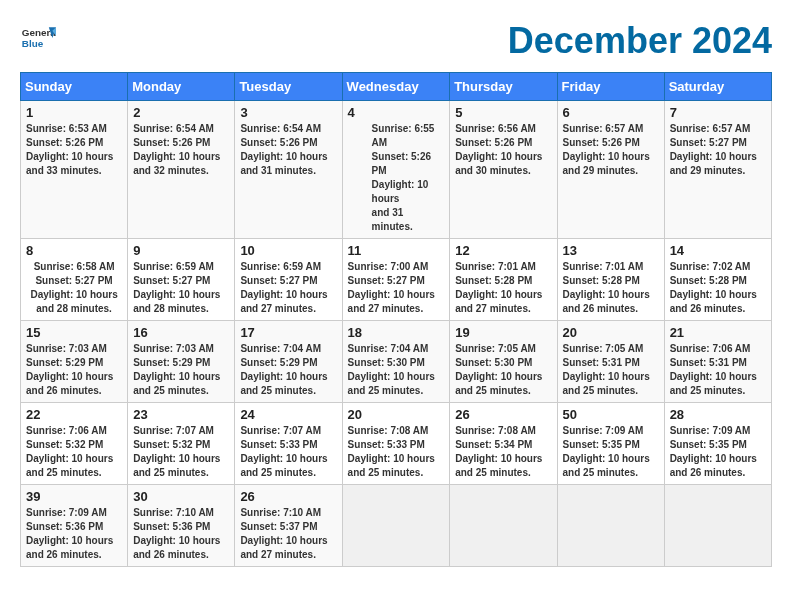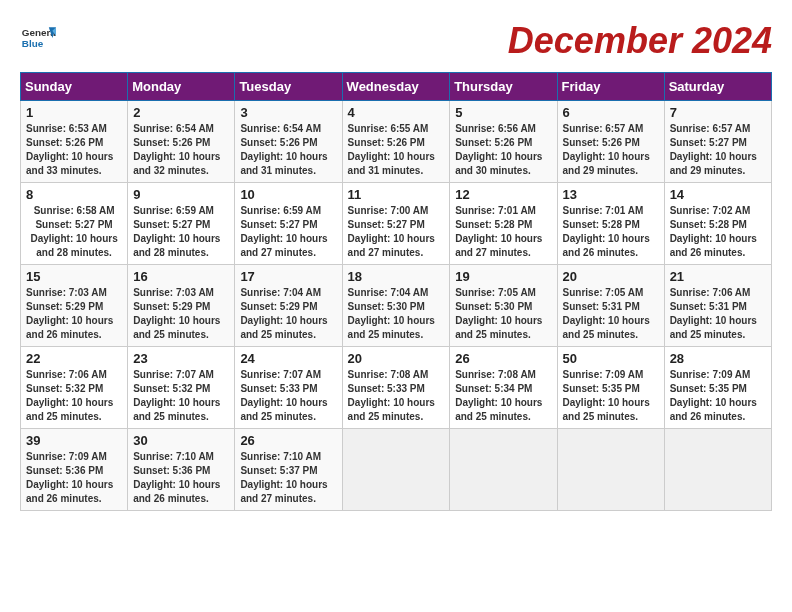--- a/index.html
+++ b/index.html
@@ -24,34 +24,33 @@
     .logo-icon {
       width: 36px;
       height: 36px;
     }
     .title-block {
       text-align: right;
     }
     .month-title {
       font-size: 36px;
       font-weight: bold;
-      color: #b91c1c;
-      font-style: italic;
+      color: #0369a1;
     }
     .location {
       font-size: 14px;
       color: #555;
     }
     .calendar {
       width: 100%;
       border-collapse: collapse;
       font-size: 11px;
     }
     .calendar thead th {
-      background-color: #701a75;
+      background-color: #3b82f6;
       color: #fff;
       padding: 6px 4px;
       font-size: 13px;
       font-weight: bold;
       text-align: left;
       border: 1px solid #1a6faf;
     }
     .calendar tbody td {
       border: 1px solid #ccc;
       vertical-align: top;
@@ -130,21 +129,21 @@
         </td>
         <td>
           <span class="day-num">3</span>
           <div class="day-info" style="white-space: pre-line;">Sunrise: 6:54 AM
 Sunset: 5:26 PM
 Daylight: 10 hours
 and 31 minutes.</div>
         </td>
         <td>
           <span class="day-num">4</span>
-          <div class="day-info" style="white-space: pre-line;">Sunrise: 6:55 AM
+          <div class="day-info" style="white-space: pre-line; margin-left: 24px;">Sunrise: 6:55 AM
 Sunset: 5:26 PM
 Daylight: 10 hours
 and 31 minutes.</div>
         </td>
         <td>
           <span class="day-num">5</span>
           <div class="day-info" style="white-space: pre-line;">Sunrise: 6:56 AM
 Sunset: 5:26 PM
 Daylight: 10 hours
 and 30 minutes.</div>

